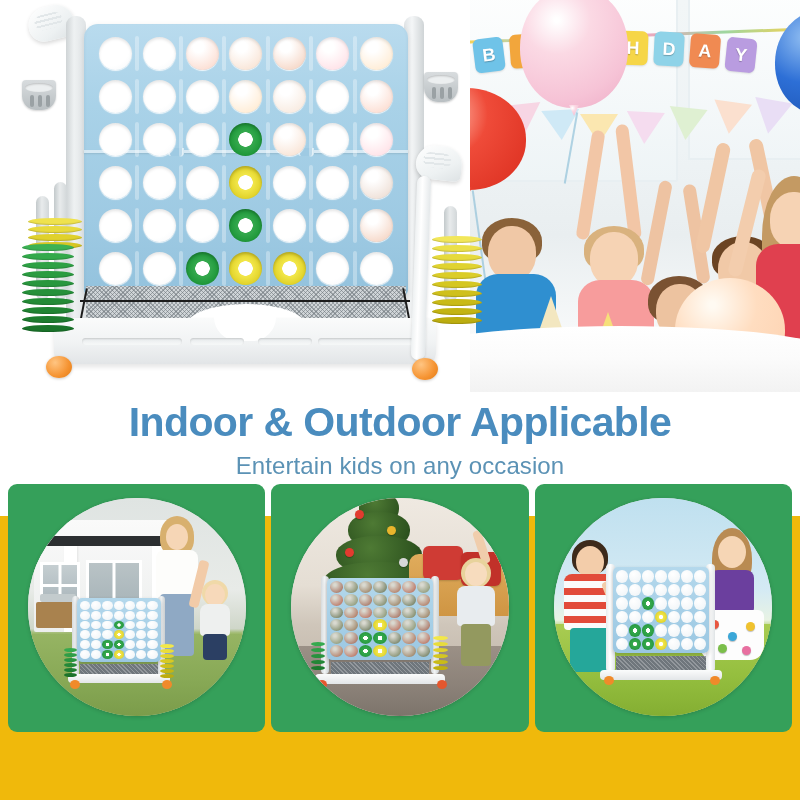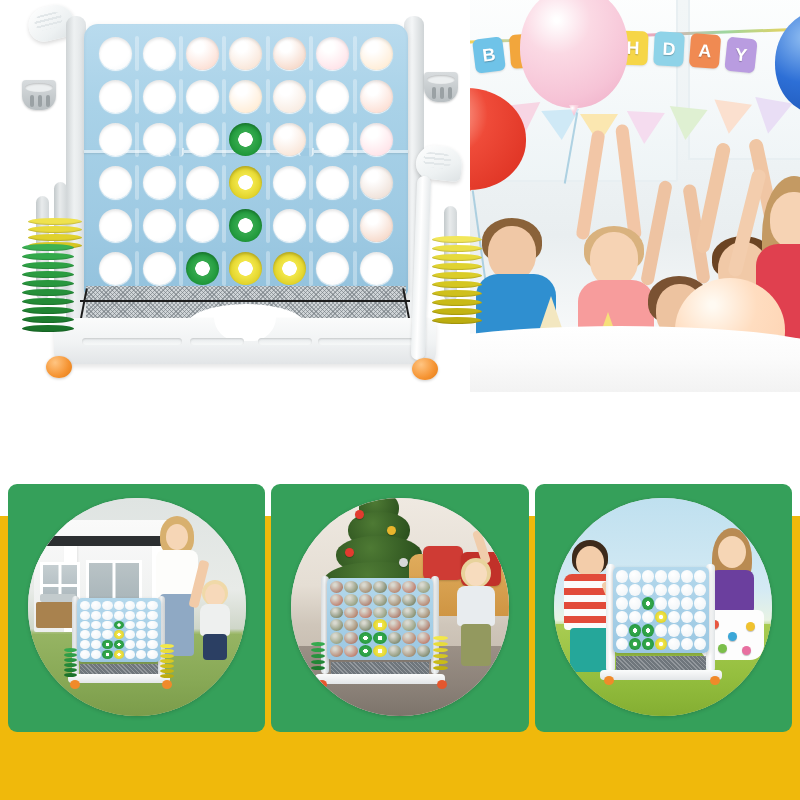--- a/index.html
+++ b/index.html
@@ -571,20 +571,22 @@
         <i class="disc" style="top:54px; background:#cfc01c;"></i>
         <i class="disc" style="top:63px; background:#c9ba17;"></i>
         <i class="disc" style="top:72px; background:#c3b413;"></i>
         <i class="disc" style="top:81px; background:#bcad0f;"></i>
       </div>
       <div class="wheel" style="left:412px; top:358px;"></div>
     </div>
   </div>
 
   <div class="headline-wrap">
+    <div class="headline">Indoor &amp; Outdoor Applicable</div>
+    <div class="subhead">Entertain kids on any occasion</div>
   </div>
 
   <div class="bottom">
     <div class="yellow-bg"></div>
     <div class="cards">
 
       <div class="card">
         <div class="photo-circle">
           <div class="sc">
             <div class="sky-bk"></div>

